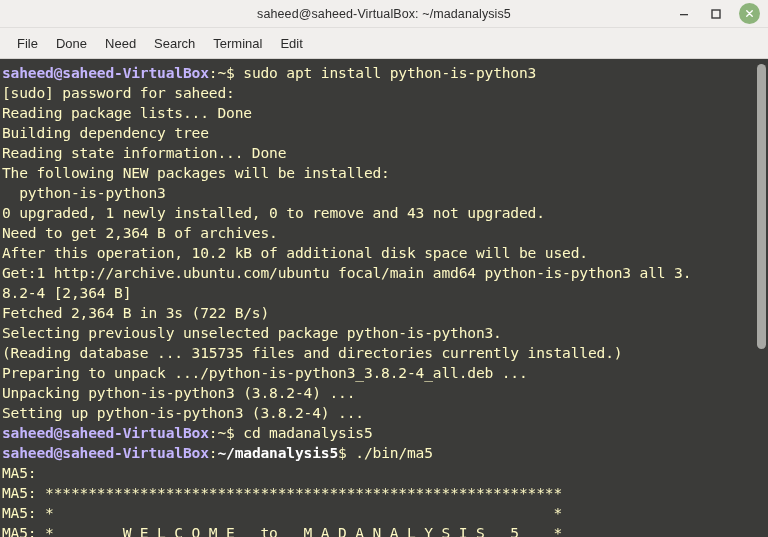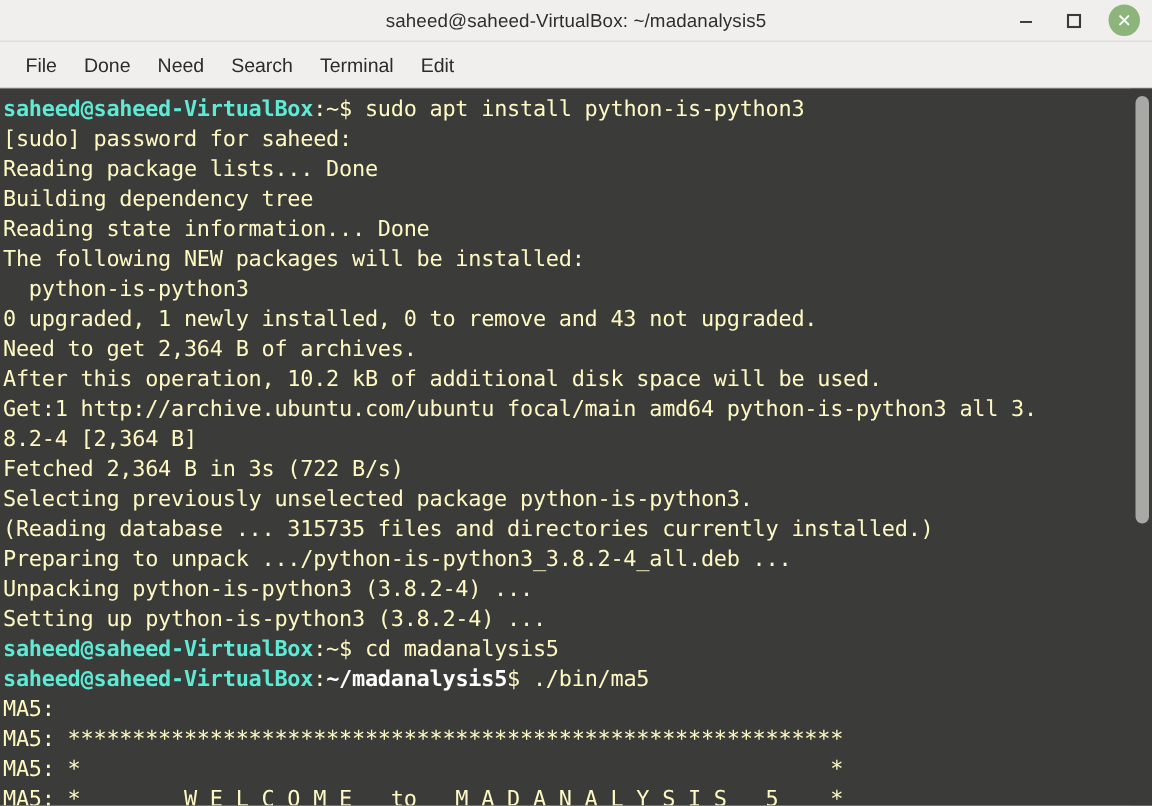--- a/index.html
+++ b/index.html
@@ -112,21 +112,21 @@
     box-sizing: border-box;
     font-family: "DejaVu Sans Mono", "Liberation Mono", monospace;
     font-size: 14.6px;
     line-height: 20px;
     color: #d8d8d2;
     white-space: pre;
     letter-spacing: -0.17px;
     overflow: hidden;
   }
   .term .line { height: 20px; }
-  .g { color: #5eead4; font-weight: bold; }
+  .g { color: #c4b5fd; font-weight: bold; }
   .b { color: #ffffff; font-weight: bold; }
   .w { color: #fef9c3; }
 
   
   .scrollbar {
     position: absolute;
     top: 0;
     right: 0;
     width: 14px;
     height: 100%;

